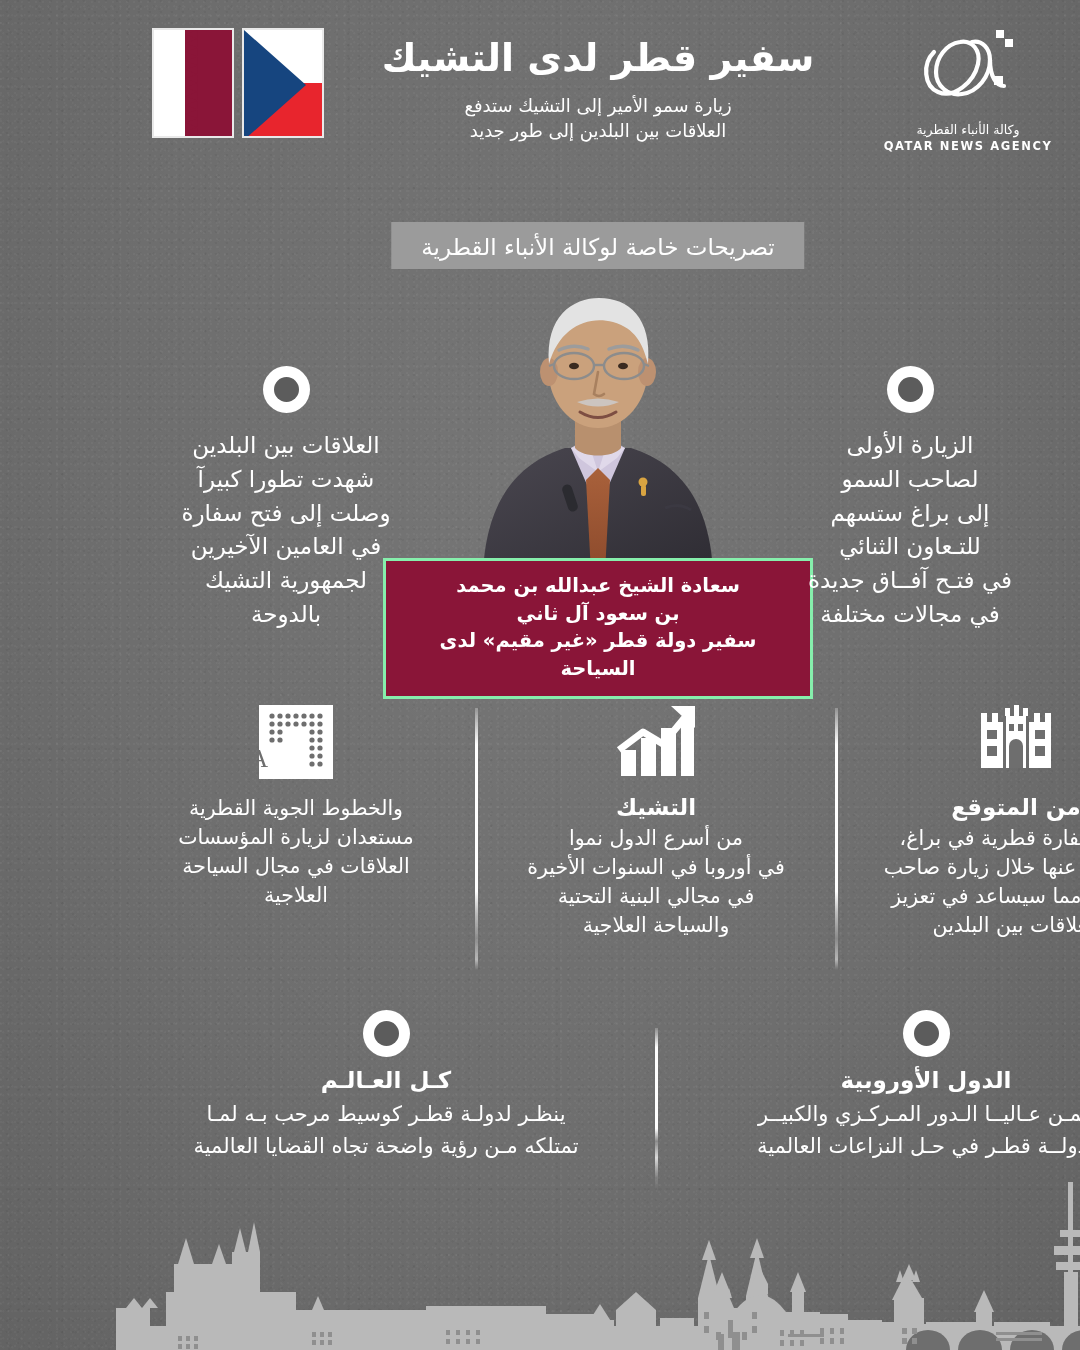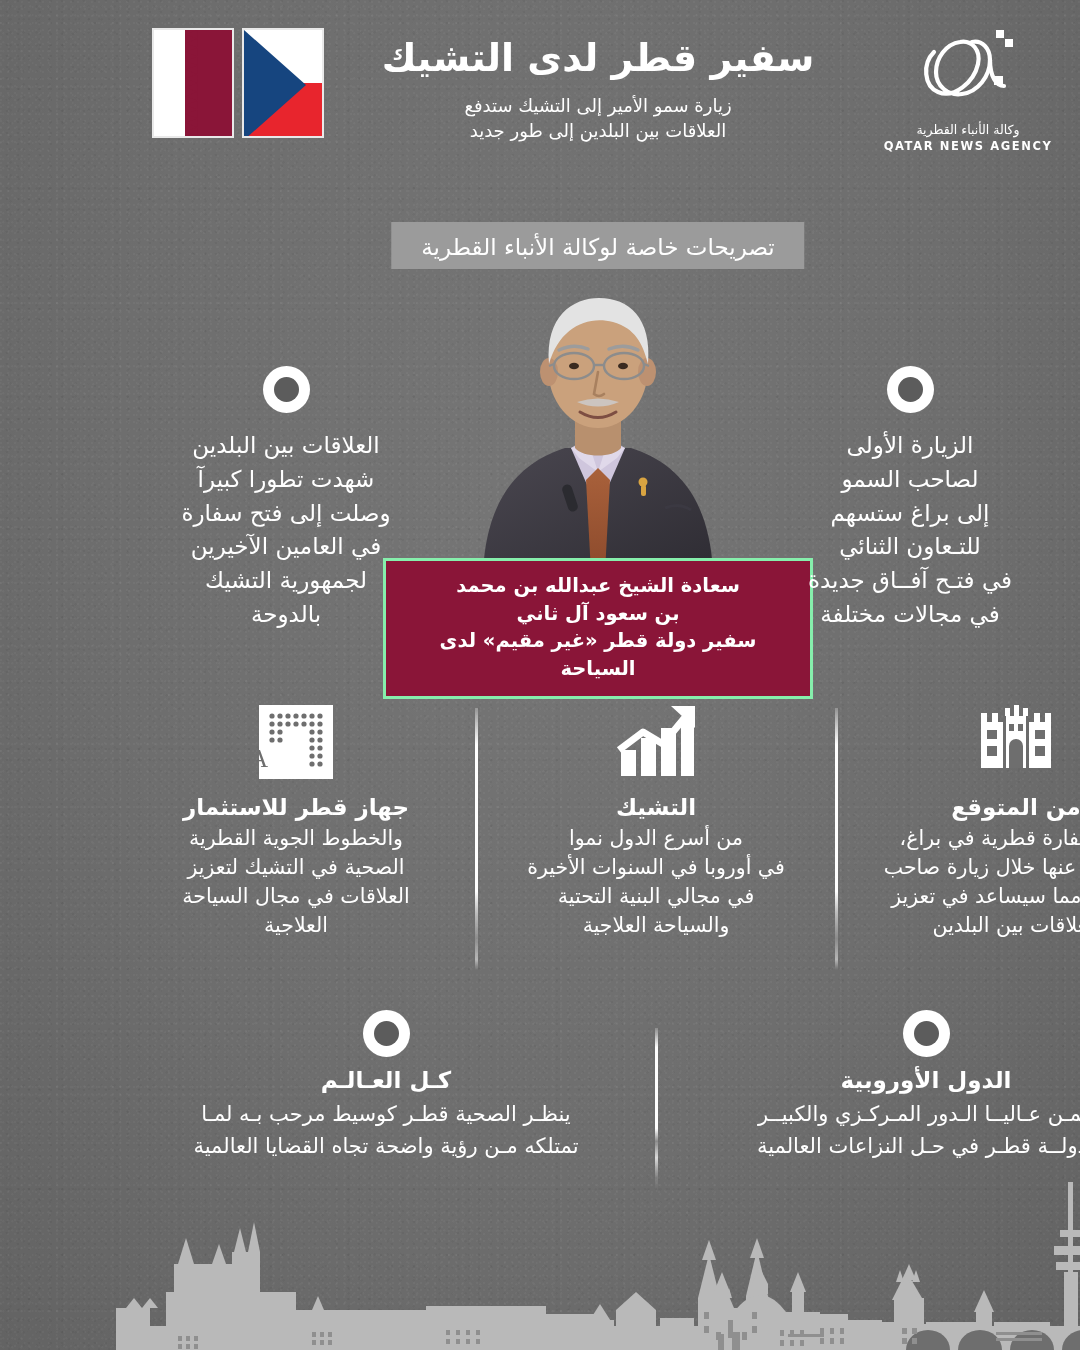--- a/index.html
+++ b/index.html
@@ -317,24 +317,23 @@
             <circle cx="53" cy="43" r="2.6"></circle>
               <circle cx="61" cy="43" r="2.6"></circle>
             <circle cx="53" cy="51" r="2.6"></circle>
               <circle cx="61" cy="51" r="2.6"></circle>
             <circle cx="53" cy="59" r="2.6"></circle>
               <circle cx="61" cy="59" r="2.6"></circle>
           </g>
           <text x="9" y="62" font-family="'Liberation Serif',serif" font-size="25" fill="#6e6e6e">QIA</text>
         </svg>
       </div>
-      <div class="mtitle">جهاز قطر للاستثمار</div>
       <div class="mbody">
         <div>والخطوط الجوية القطرية</div>
-        <div>الصحية في التشيك لتعزيز</div>
+        <div>مستعدان لزيارة المؤسسات</div>
         <div>العلاقات في مجال السياحة</div>
         <div>العلاجية</div>
       </div>
     </div>
 
     <div class="vdiv v1"></div>
     <div class="vdiv v2"></div>
   </div>
 
   <div class="bot">
@@ -343,21 +342,21 @@
       <div class="btitle">الدول الأوروبية</div>
       <div class="bbody">
         <div>تثمـن عـاليــا الـدور المـركـزي والكبيــر</div>
         <div>لدولــة قطـر في حـل النزاعات العالمية</div>
       </div>
     </div>
     <div class="bcol">
       <div class="dot"></div>
       <div class="btitle">كـل العـالـم</div>
       <div class="bbody">
-        <div>ينظـر الصحية قطـر كوسيط مرحب بـه لمـا</div>
+        <div>ينظـر لدولـة قطـر كوسيط مرحب بـه لمـا</div>
         <div>تمتلكه مـن رؤية واضحة تجاه القضايا العالمية</div>
       </div>
     </div>
     <div class="vdiv-b"></div>
   </div>
 
   <div class="skyline">
     <svg viewBox="0 0 1080 170" preserveAspectRatio="none">
       <g fill="#b9b9b9">
 

